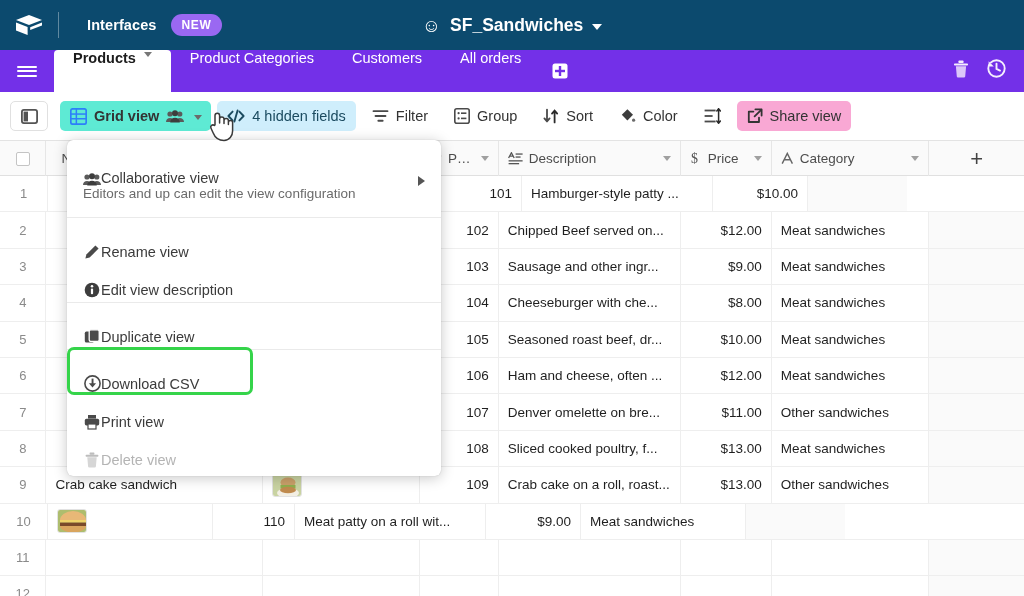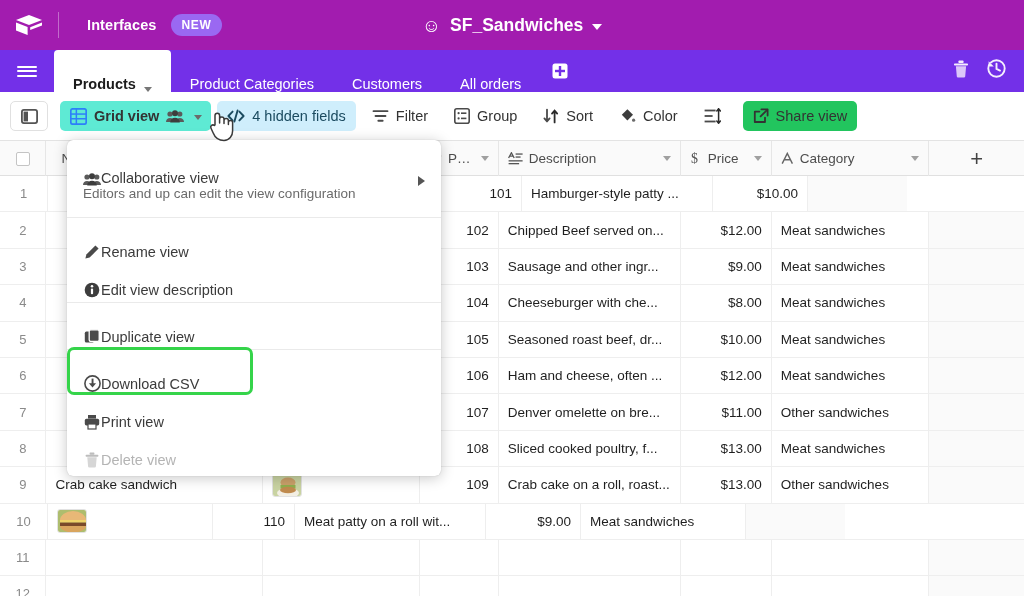--- a/index.html
+++ b/index.html
@@ -7,21 +7,21 @@
     width: 1024px; height: 596px;
     font-family: "Liberation Sans", sans-serif;
     background: #ffffff;
     overflow: hidden;
   }
   #app { position: relative; width: 1024px; height: 596px; }
 
   
   .topbar {
     position: absolute; left: 0; top: 0; width: 1024px; height: 50px;
-    background: #a21caf;
+    background: #0c4a6e;
     display: flex; align-items: center;
   }
   .logo-box { width: 58px; display: flex; align-items: center; justify-content: center; }
   .logo-box svg { display: block; }
   .topbar-divider { width: 1px; height: 26px; background: rgba(255,255,255,0.35); }
   .interfaces {
     color: #ffffff; font-size: 14.5px; font-weight: bold;
     margin-left: 28px; letter-spacing: .1px;
   }
   .new-badge {
@@ -46,21 +46,21 @@
   .tabbar {
     position: absolute; left: 0; top: 50px; width: 1024px; height: 42px;
     background: #7330e8; display: flex; align-items: flex-end;
   }
   .hamburger {
     width: 54px; height: 42px; display: flex; align-items: center; justify-content: center;
     cursor: pointer;
   }
   .hamburger span { display: block; width: 20px; height: 2px; background: #fff; margin: 2.5px 0; border-radius: 1px; }
   .tab {
-    height: 42px; display: flex; align-items: flex-end; gap: 8px;
+    height: 42px; display: flex; align-items: flex-start; gap: 8px;
     padding: 0 19px; color: #ffffff; font-size: 14.5px; cursor: pointer;
     border-radius: 4px 4px 0 0;
   }
   .tab.active {
     background: #ffffff; color: #1c1c1c; font-weight: bold;
   }
   .tab .tcaret {
     width: 0; height: 0; border-left: 4.5px solid transparent; border-right: 4.5px solid transparent;
     border-top: 5.5px solid #777; margin-top: 2px;
   }
@@ -84,21 +84,21 @@
     display: flex; align-items: center; justify-content: center; cursor: pointer;
     background: #fff; margin-right: 6px;
   }
   .tb-btn {
     display: flex; align-items: center; gap: 7px; height: 30px;
     padding: 0 10px; border-radius: 5px; cursor: pointer;
     font-size: 14.5px; color: #333;
   }
   .tb-btn.gridview { background: #5eead4; font-weight: bold; padding-right: 6px; }
   .tb-btn.hidden-fields { background: #cfeefc; color: #1b4b60; }
-  .tb-btn.share { background: #22c55e; color: #333; margin-left: 6px; }
+  .tb-btn.share { background: #f9a8d4; color: #333; }
   .tb-caret {
     width: 0; height: 0; border-left: 4.5px solid transparent; border-right: 4.5px solid transparent;
     border-top: 5.5px solid #6b6b6b; margin: 3px 3px 0 3px;
   }
 
   
   .grid {
     position: absolute; left: 0; top: 141px; width: 1024px; height: 455px;
     background: #ffffff; overflow: hidden;
   }

